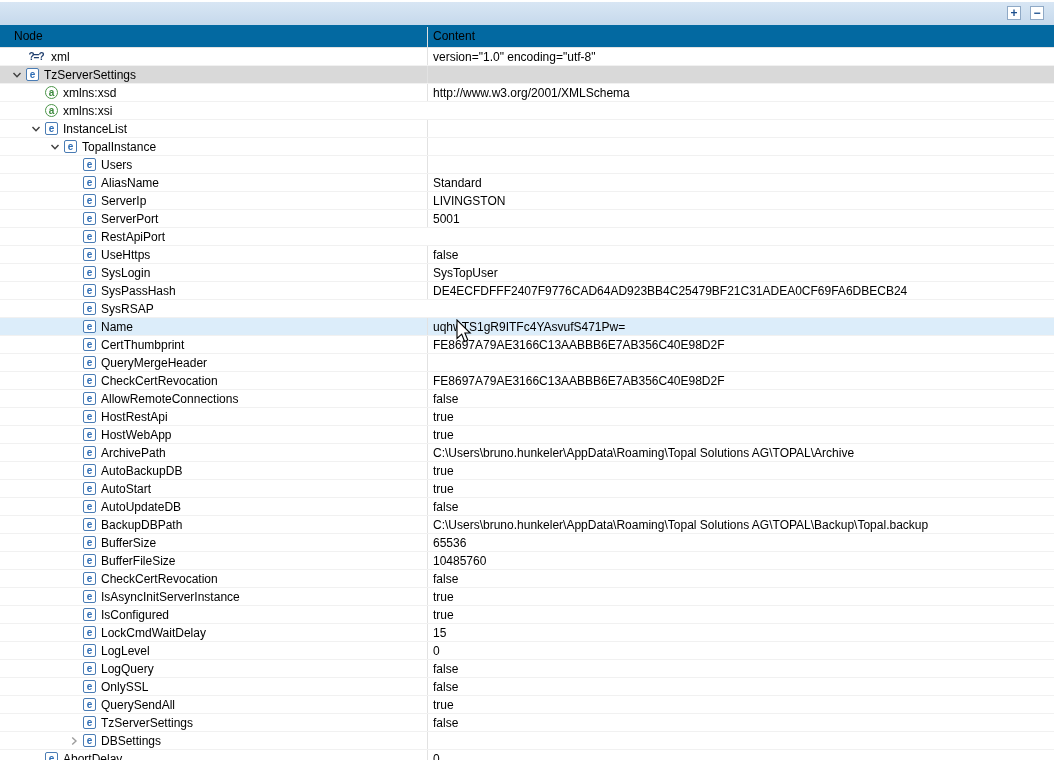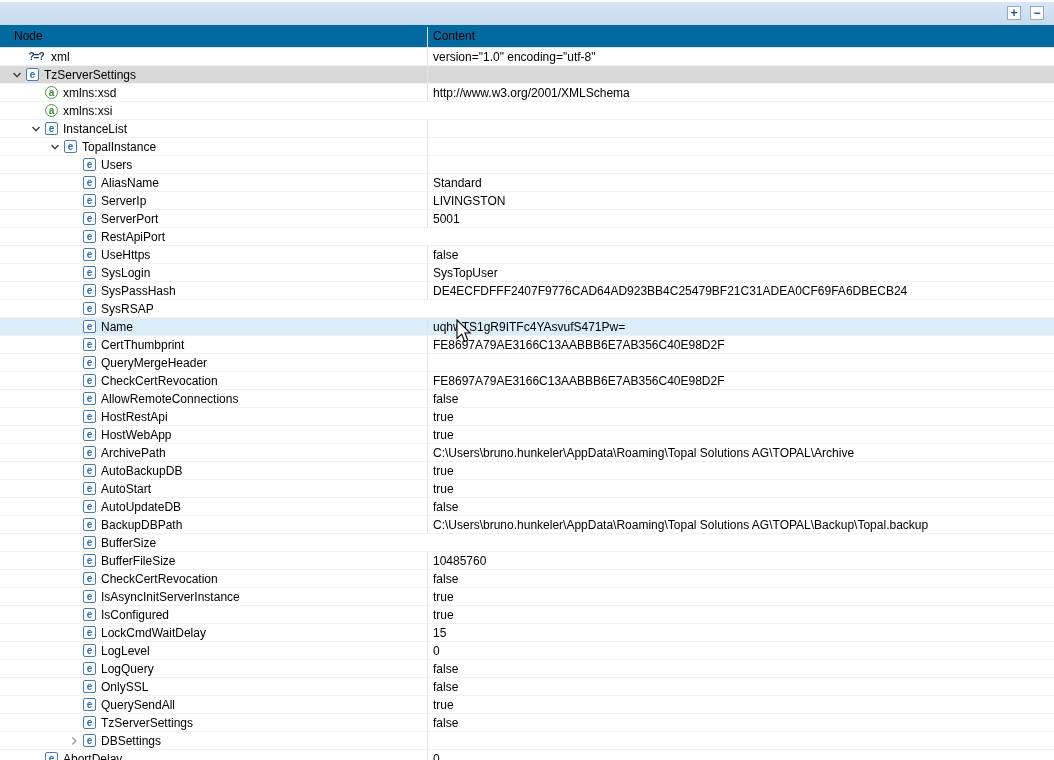--- a/index.html
+++ b/index.html
@@ -354,20 +354,21 @@
     </div>
     <div class="cell-content">C:\Users\bruno.hunkeler\AppData\Roaming\Topal Solutions AG\TOPAL\Backup\Topal.backup</div>
   </div>
 
   <div class="row">
     <div class="cell-node" style="padding-left: 65px;">
       <span class="chevron"></span>
       <span class="nodeicon icon-element">e</span>
       <span class="label">BufferSize</span>
     </div>
+    <div class="cell-content">65536</div>
   </div>
 
   <div class="row">
     <div class="cell-node" style="padding-left: 65px;">
       <span class="chevron"></span>
       <span class="nodeicon icon-element">e</span>
       <span class="label">BufferFileSize</span>
     </div>
     <div class="cell-content">10485760</div>
   </div>

